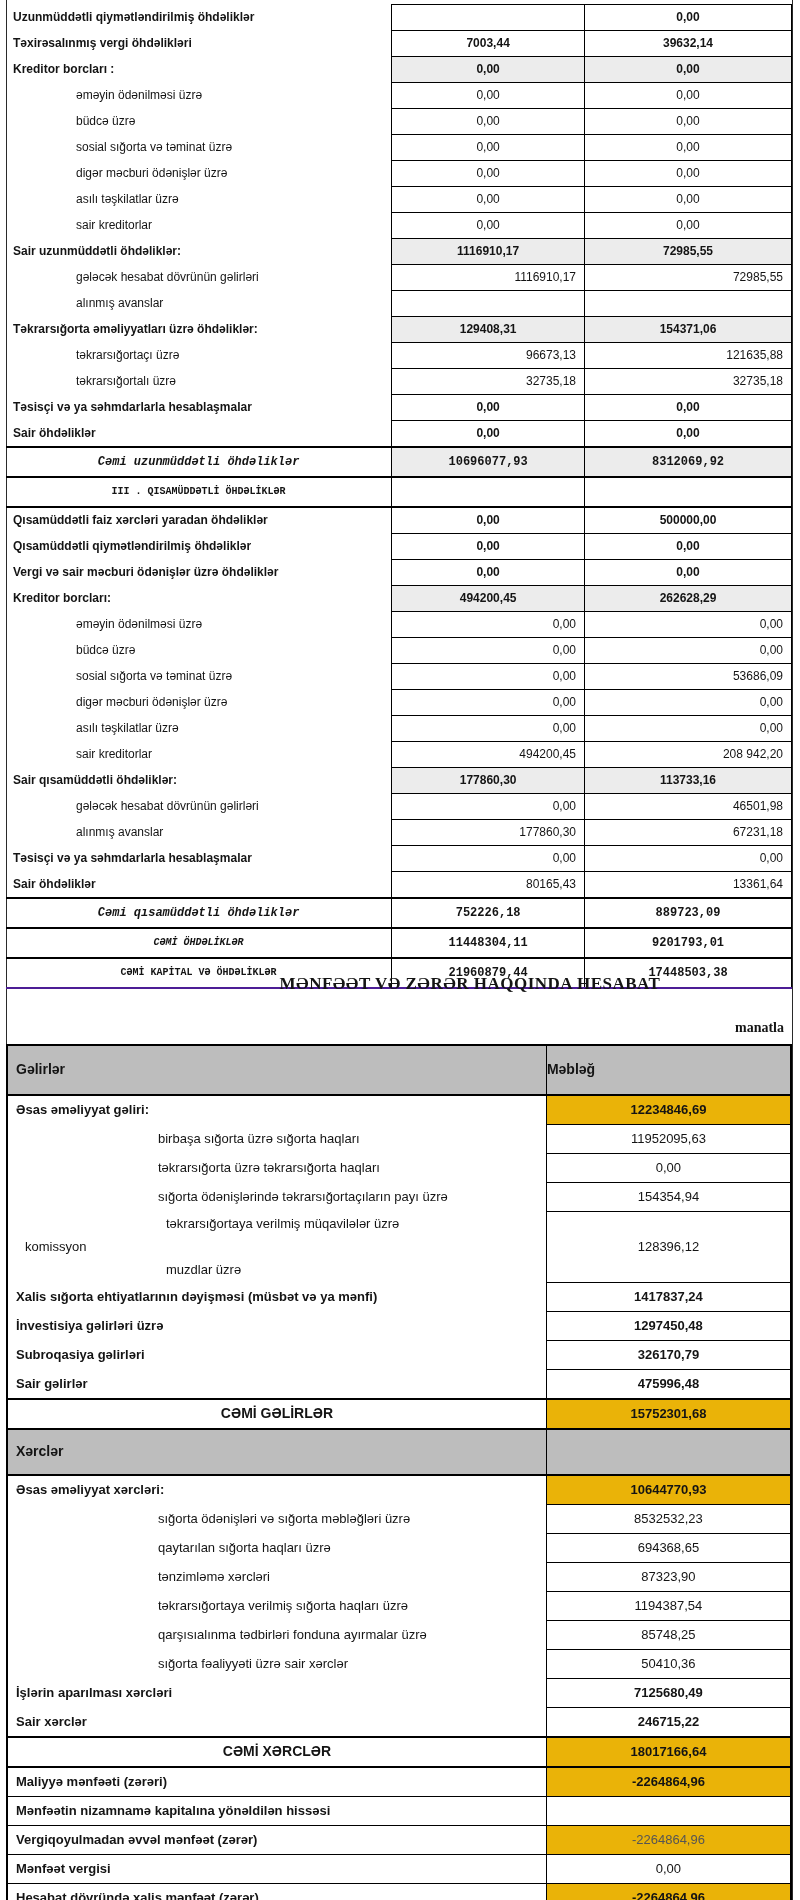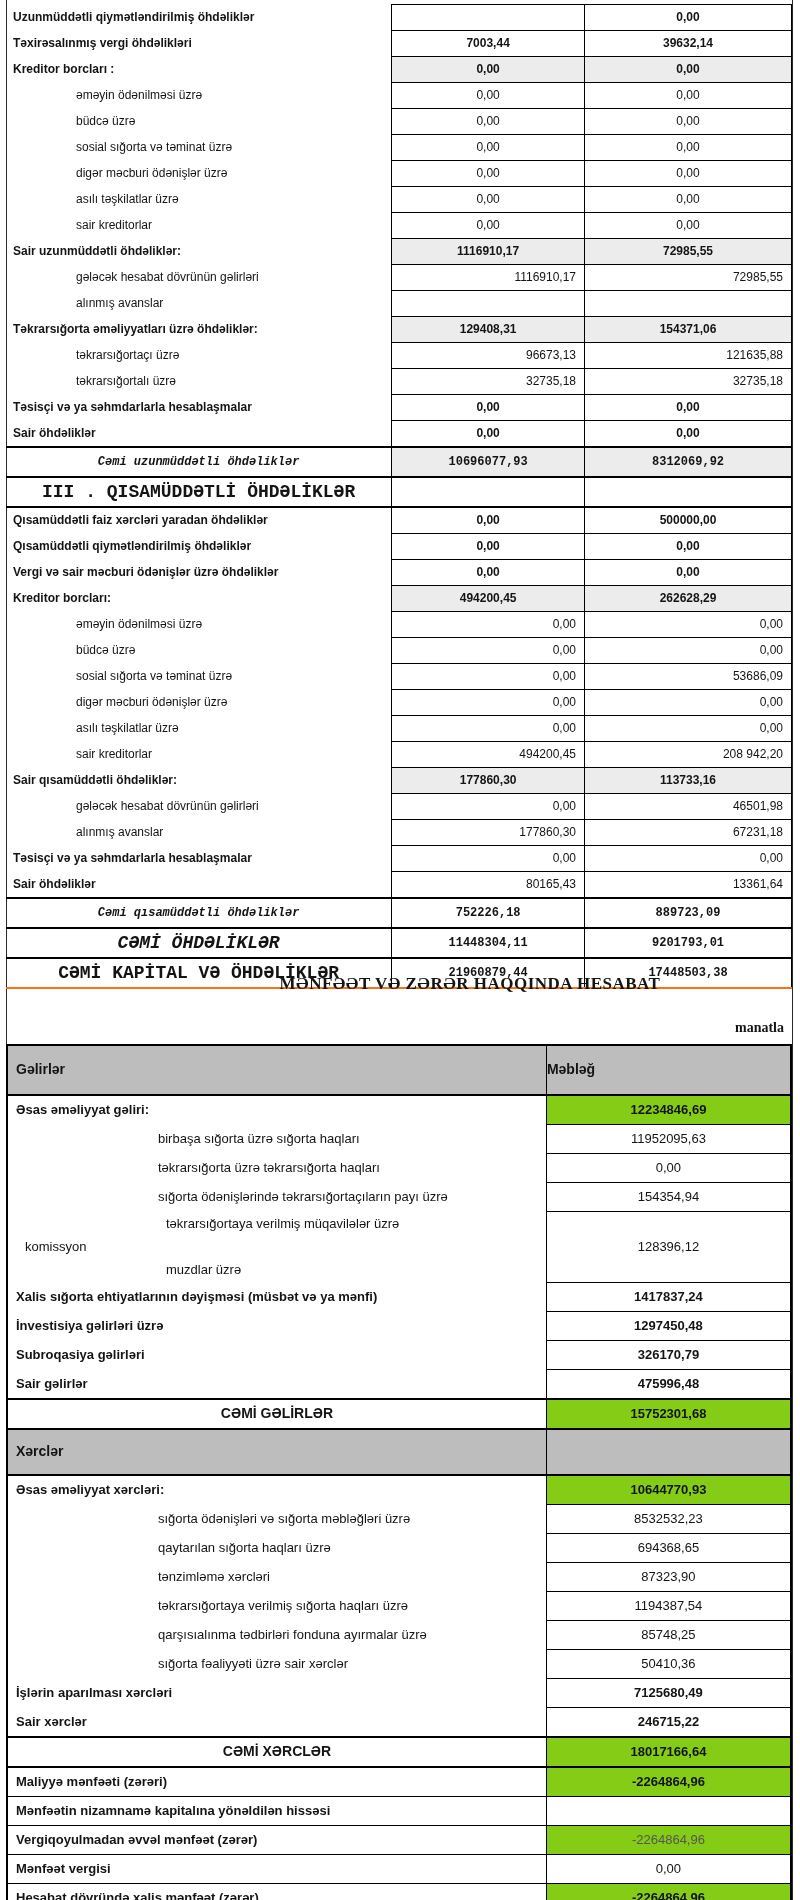--- a/index.html
+++ b/index.html
@@ -17,40 +17,40 @@
   #t1 td.lab{padding-left:7px;}
   #t1 td.lab.sub{padding-left:70px;font-weight:400;}
   #t1 td.lab.b{font-weight:700;}
   #t1 td.lab.c{text-align:center;padding-left:0;}
   #t1 td.lab.i{font-style:italic;}
   #t1 td.v{border:1px solid #000;text-align:center;}
   #t1 td.v.r{text-align:right;padding-right:8px;}
   #t1 td.v.b{font-weight:700;}
   #t1 td.v.g{background:#ececec;}
   #t1 tr.ft td{border-top:2px solid #000;}
-  #t1 tr.fb td{border-bottom:2px solid #f97316;}
+  #t1 tr.fb td{border-bottom:2px solid #4c1d95;}
   #t1 tr.tall td{height:28px;font-family:Liberation Mono, monospace;}
-  #t1 tr.caps td.lab{font-size:18px;}
+  #t1 tr.caps td.lab{font-size:10px;}
 
   
   .pl-title{position:absolute;left:140px;top:974px;width:660px;text-align:center;
             font-family:"Liberation Serif",serif;font-weight:700;font-size:17px;letter-spacing:.5px;}
   .currency-note{position:absolute;right:16px;top:1020px;
             font-family:"Liberation Serif",serif;font-weight:700;font-size:14px;}
 
   
   #t2{position:absolute;left:6px;top:1044px;width:786px;font-size:13px;border:2px solid #000;}
   #t2 td{height:28px;padding:0;vertical-align:middle;line-height:1.1;}
   #t2 td.lab2{padding-left:8px;}
   #t2 td.lab2.sub{padding-left:150px;font-weight:400;}
   #t2 td.lab2.b{font-weight:700;}
   #t2 td.lab2.c{text-align:center;padding-left:0;font-size:14px;}
   #t2 td.v2{border:1px solid #000;text-align:center;}
   #t2 td.v2.b{font-weight:700;}
-  #t2 td.v2.g{background:#84cc16;}
+  #t2 td.v2.g{background:#eab308;}
   #t2 td.v2.dim{color:#555;}
   #t2 tr.hdr td{background:#bdbdbd;font-weight:700;text-align:left;height:48px;
                 font-size:14px;border:1px solid #000;border-bottom:2px solid #000;}
   #t2 tr.hdr2 td{height:44px;}
   #t2 tr.tt td{border-top:2px solid #000;border-bottom:2px solid #000;}
   #t2 tr.full td{border-top:1px solid #000;}
   #t2 tr.fb td{border-bottom:2px solid #000;}
   #t2 tr.kom td{height:70px;}
   #t2 td.lab2.komcell{position:relative;}
   #t2 .komlines{display:flex;flex-direction:column;gap:32px;padding-left:150px;}

